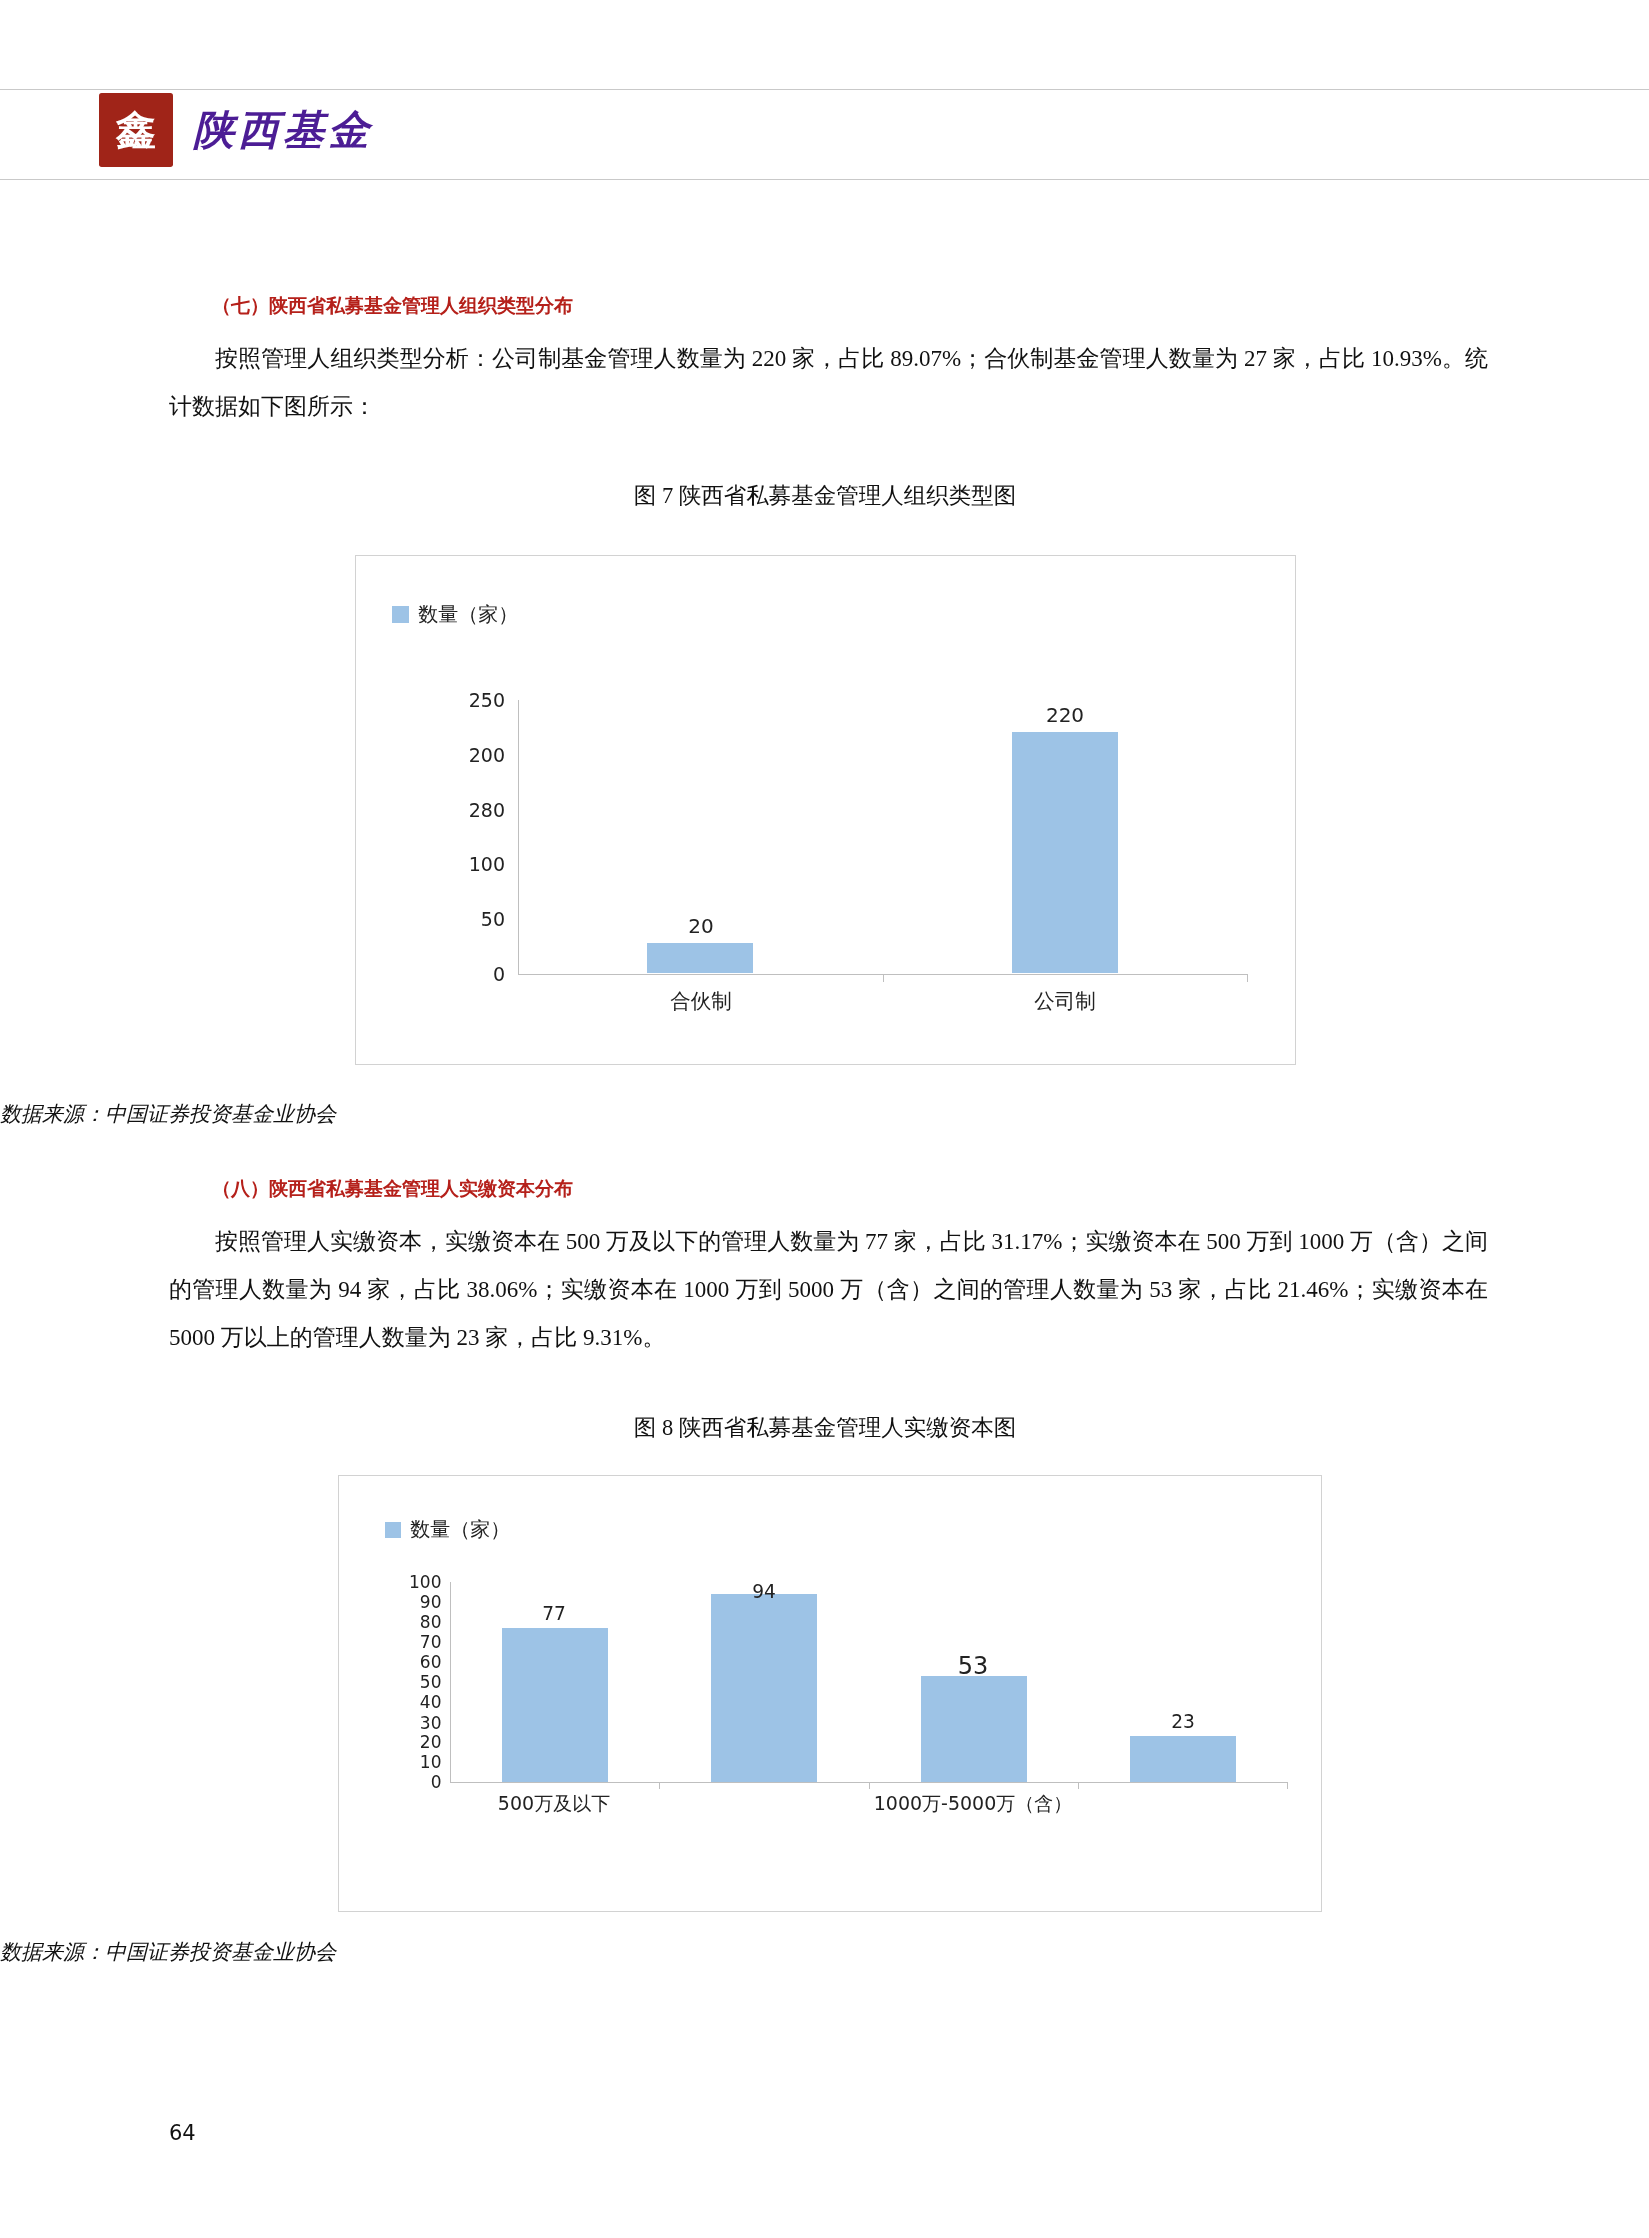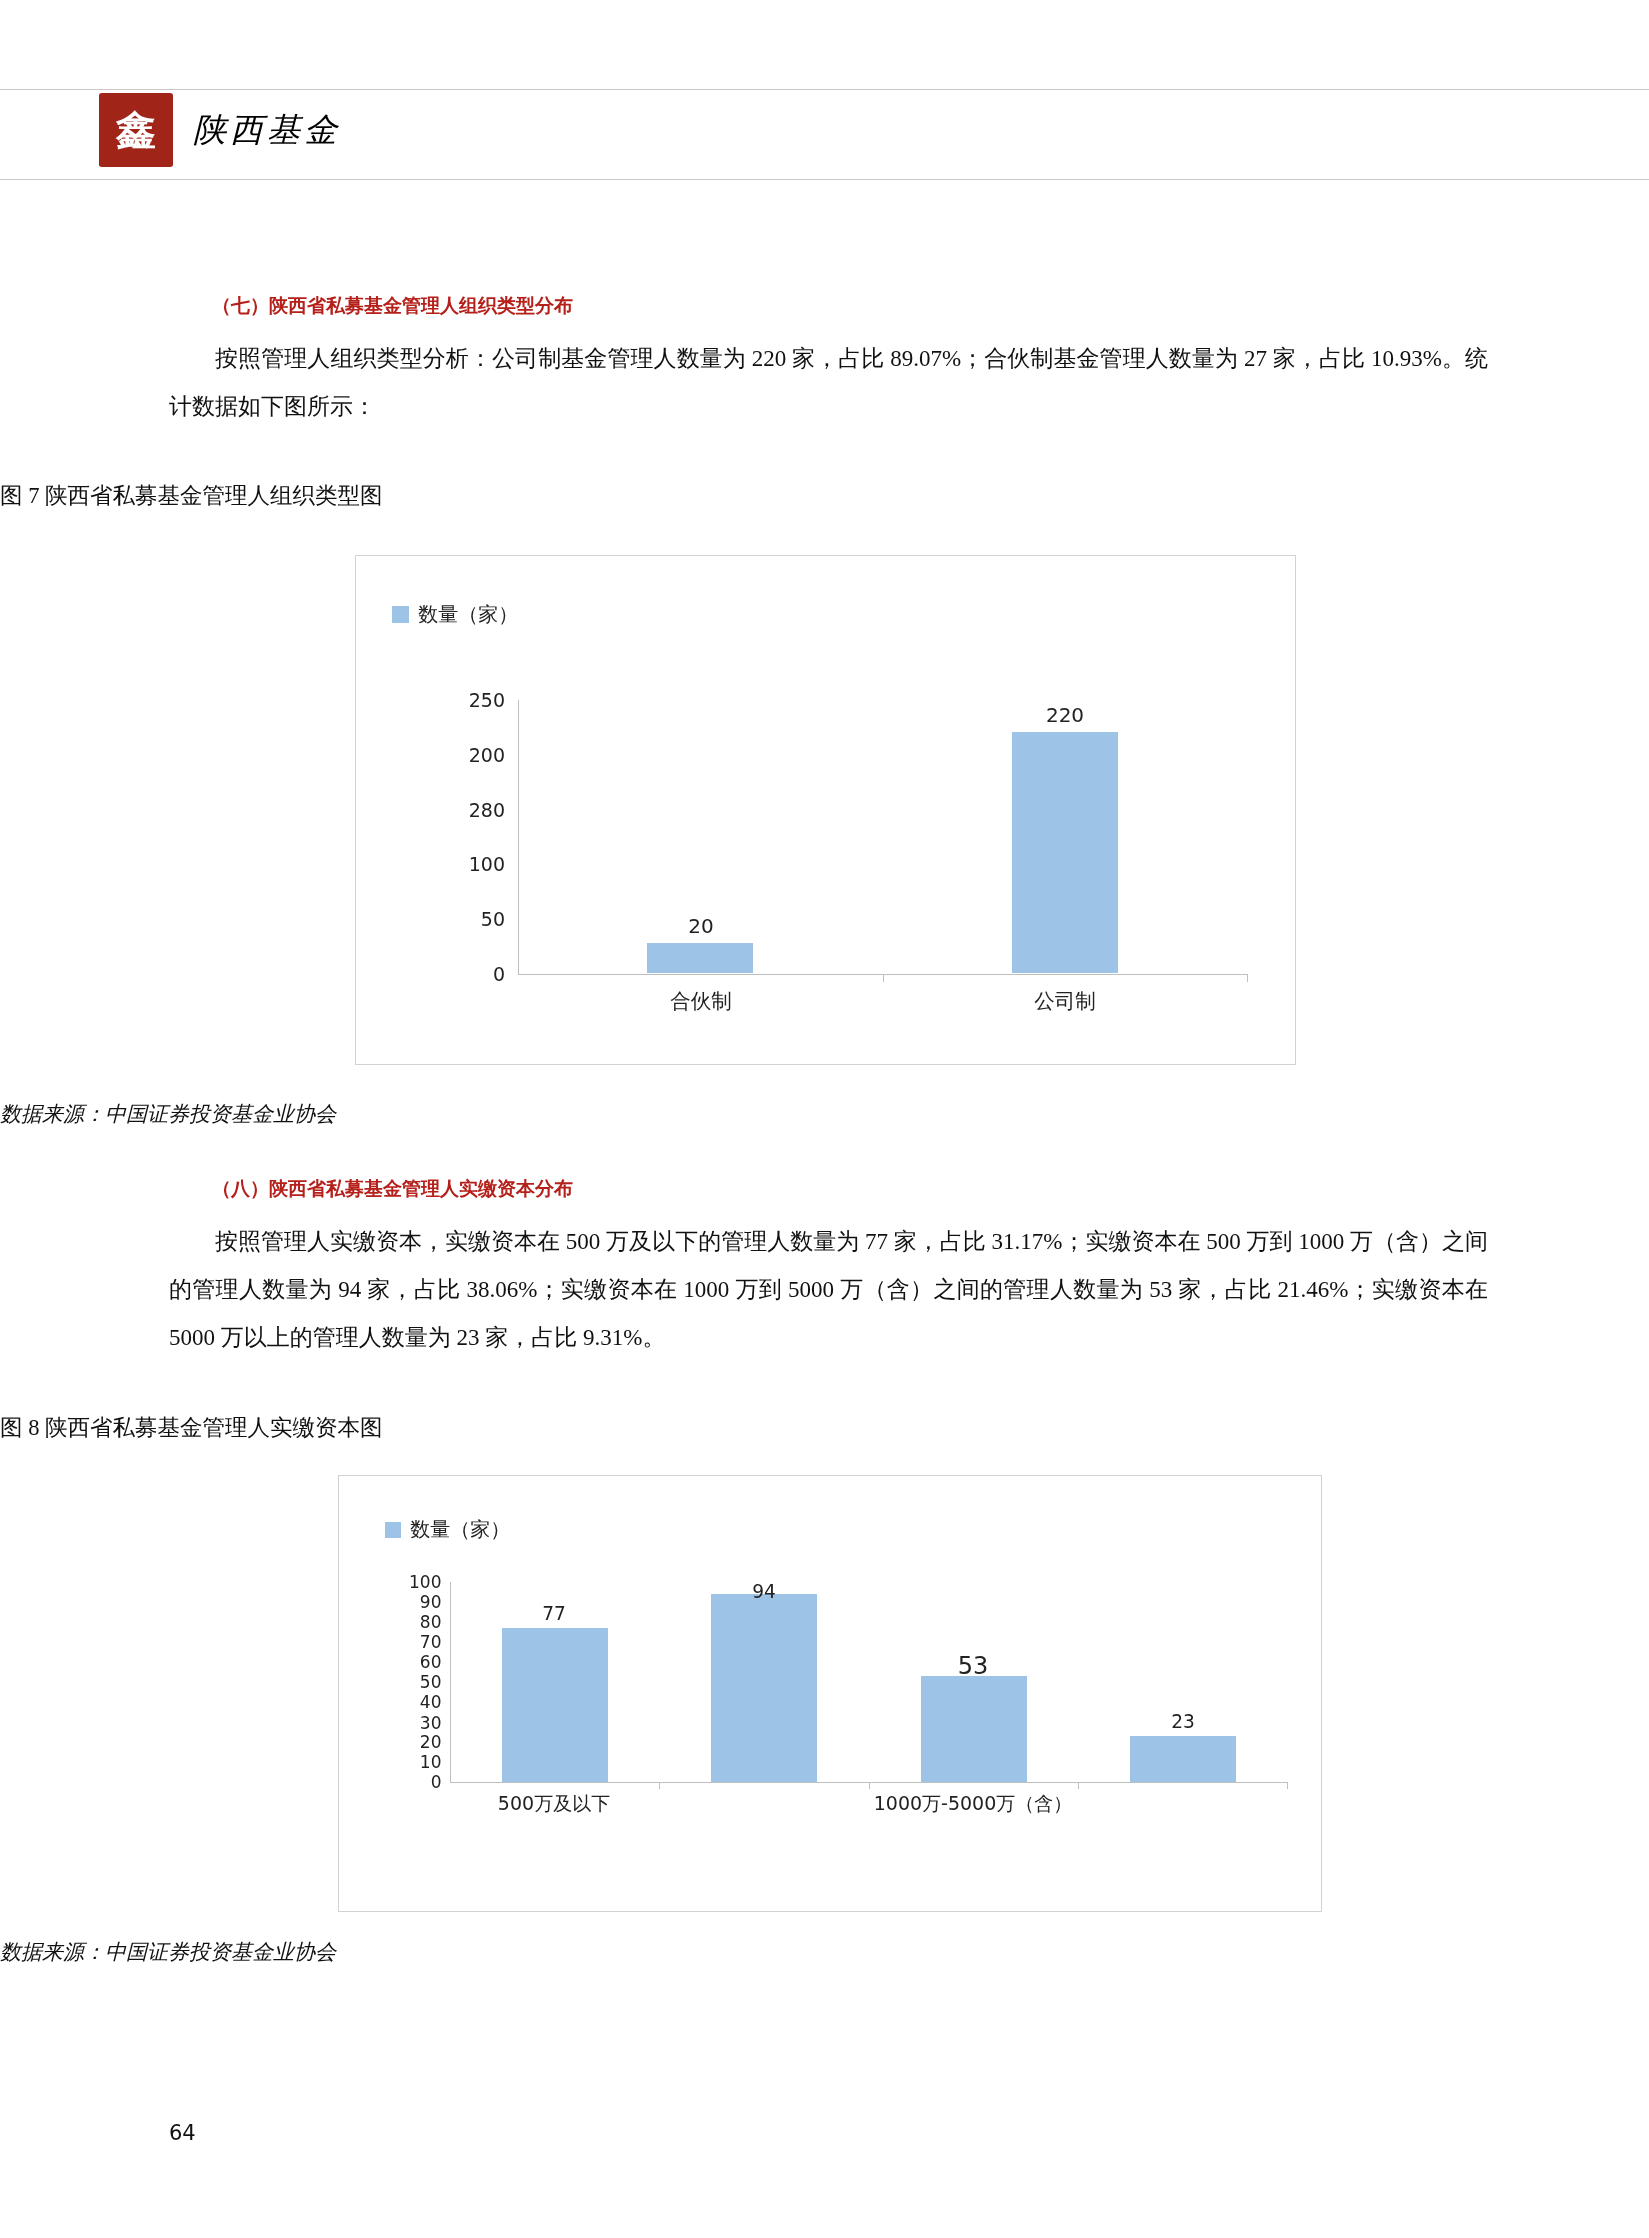--- a/index.html
+++ b/index.html
@@ -56,24 +56,24 @@
     font-family: "DejaVu Serif", serif;
     font-size: 40px;
     line-height: 74px;
     text-align: center;
     font-weight: bold;
     letter-spacing: 0;
     border-radius: 2.7px;
   }
   .logo-text {
     font-family: "DejaVu Serif", serif;
-    font-size: 33px;
-    font-weight: normal;
+    font-size: 41px;
+    font-weight: bold;
     font-style: italic;
-    color: #000000;
+    color: #4c1d95;
     letter-spacing: 4px;
     white-space: nowrap;
   }
   .section-heading {
     position: absolute;
     font-family: "DejaVu Sans", "Liberation Sans", sans-serif;
     font-size: 19px;
     font-weight: bold;
     color: #b5201a;
     white-space: nowrap;
@@ -82,20 +82,21 @@
     position: absolute;
     font-size: 23px;
     line-height: 48px;
     color: #111111;
     text-align: justify;
     text-justify: inter-ideograph;
   }
   .fig-caption {
     position: absolute;
     width: 1650px;
+    text-align: center;
     font-size: 22.5px;
     color: #111111;
   }
   .fig-source {
     position: absolute;
     width: 1650px;
     text-align: left;
     font-size: 21px;
     font-style: italic;
     font-family: "Liberation Serif", serif;

